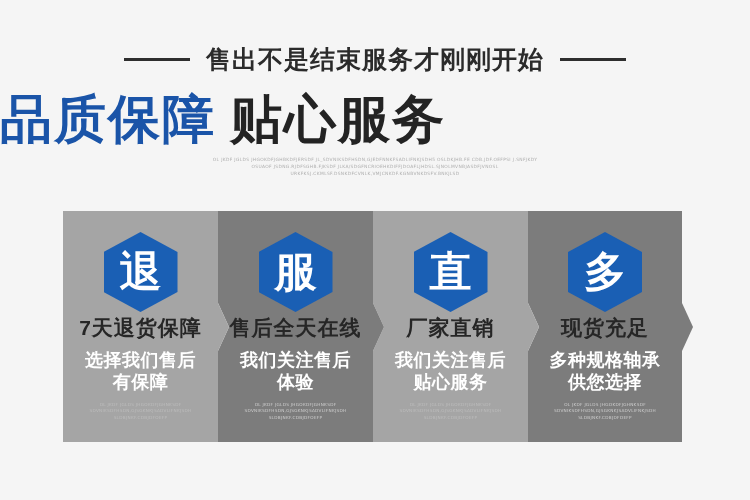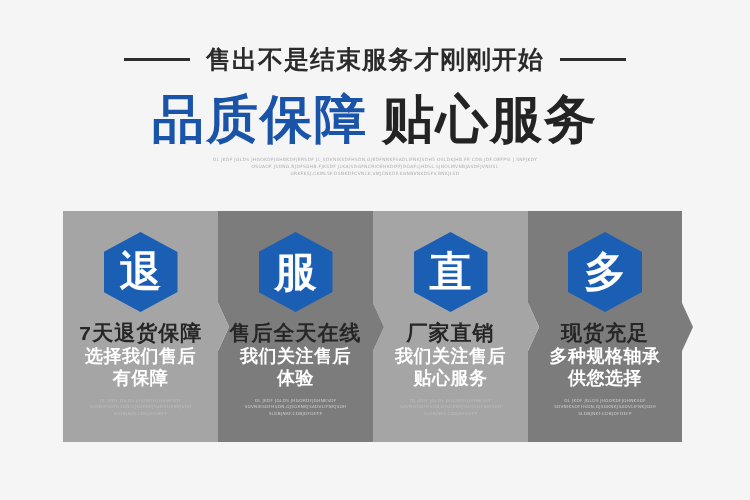--- a/index.html
+++ b/index.html
@@ -17,21 +17,21 @@
     display:flex;align-items:center;justify-content:center;gap:16px;
   }
   .rule{width:66px;height:3px;background:#2e2e2e;}
   .eyebrow-text{
     font-size:25px;font-weight:bold;color:#2b2b2b;letter-spacing:1px;
     white-space:nowrap;line-height:1;
   }
 
   .maintitle{
     position:absolute;left:0;top:88px;width:750px;height:62px;
-    display:flex;align-items:center;justify-content:center;
+    display:flex;align-items:center;justify-content:flex-start;
     white-space:nowrap;line-height:1;
   }
   .mt-blue{
     font-size:52px;font-weight:bold;color:#1a54a8;letter-spacing:2px;
   }
   .mt-dark{
     font-size:52px;font-weight:bold;color:#232323;letter-spacing:2px;
     margin-left:14px;
   }
 
@@ -84,25 +84,25 @@
     background:#1a5fb4;
     clip-path:polygon(50% 0%,100% 25%,100% 75%,50% 100%,0% 75%,0% 25%);
   }
   .hexchar{
     position:relative;z-index:2;
     font-size:42px;font-weight:bold;color:#ffffff;line-height:1;
     letter-spacing:0;
   }
 
   .p-title{
-    margin-top:12px;font-size:21px;font-weight:bold;color:#262626;
-    letter-spacing:1px;line-height:1;white-space:nowrap;font-family:Liberation Mono, monospace;
+    margin-top:5px;font-size:21px;font-weight:bold;color:#262626;
+    letter-spacing:1px;line-height:1;white-space:nowrap;
   }
   .p-sub{
-    font-size:18px;font-weight:bold;color:#ffffff;
+    margin-top:11px;font-size:18px;font-weight:bold;color:#ffffff;
     line-height:22px;text-align:center;letter-spacing:.5px;
   }
   .p-sub span{display:block;white-space:nowrap;}
   .p-note{
     margin-top:9px;text-align:center;color:#bdbdbd;
     font-size:4.2px;line-height:6.4px;letter-spacing:.3px;
     font-family:"DejaVu Sans",sans-serif;white-space:nowrap;
   }
   .panel.dark .p-note{color:#cfcfcf;}
   .p-note span{display:block;}

